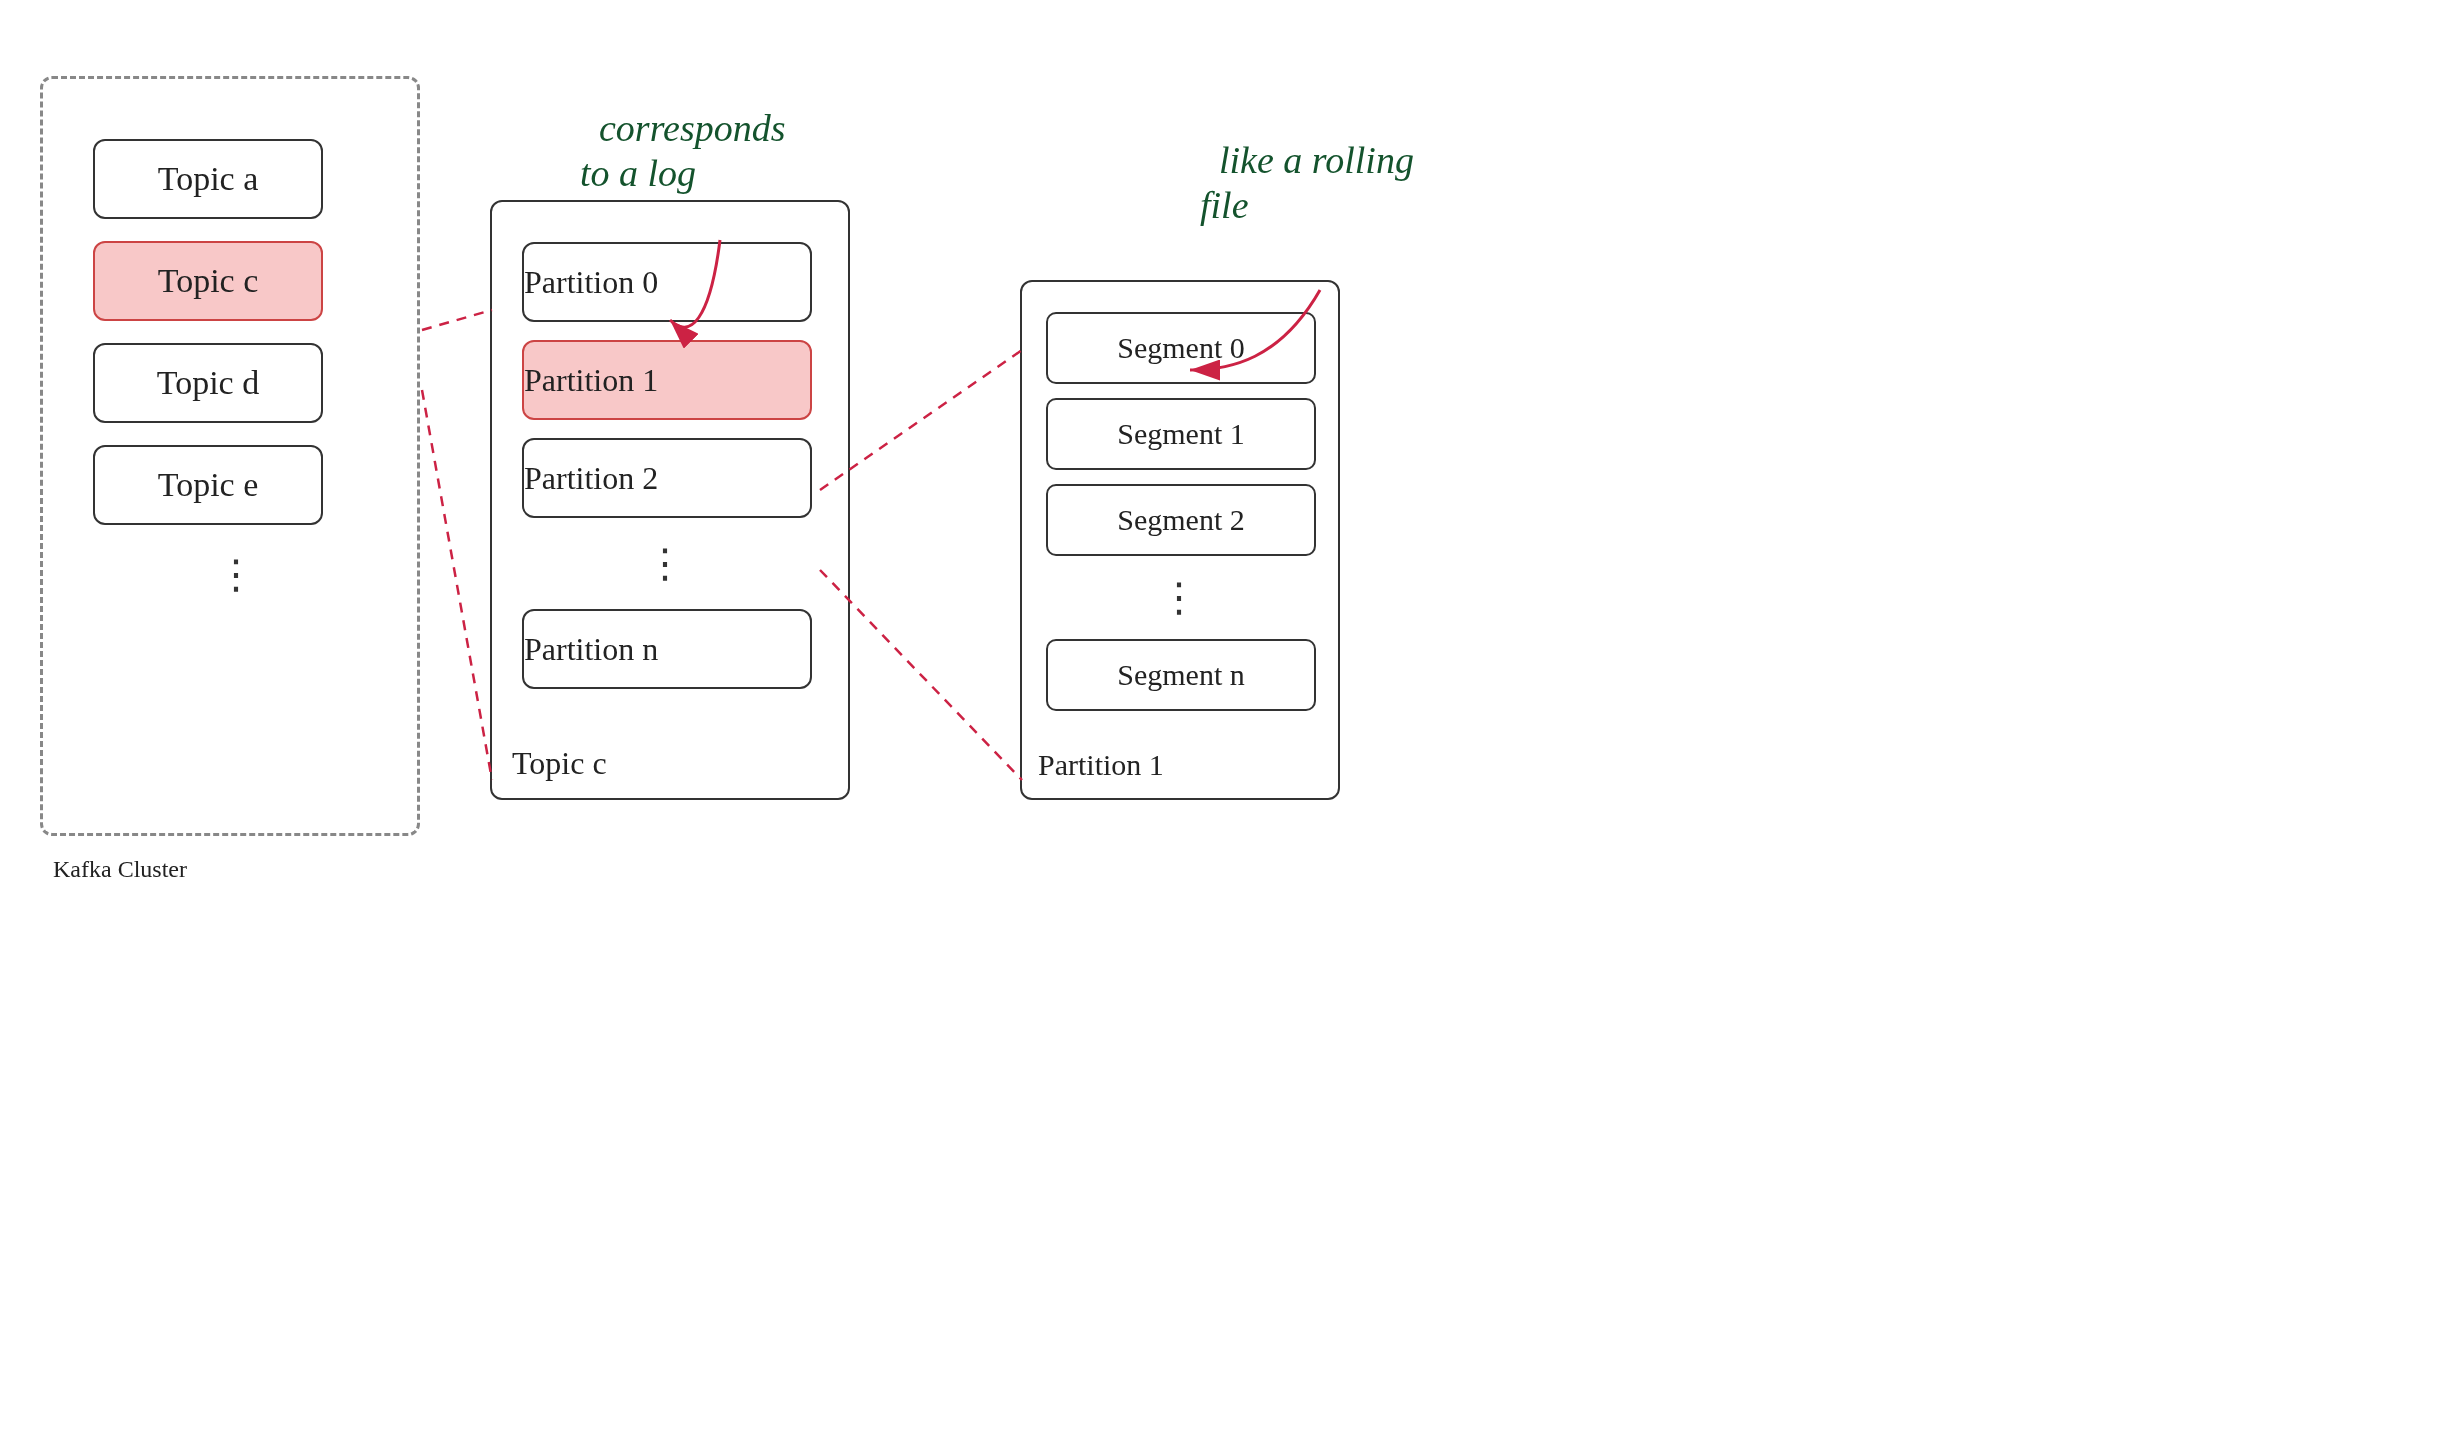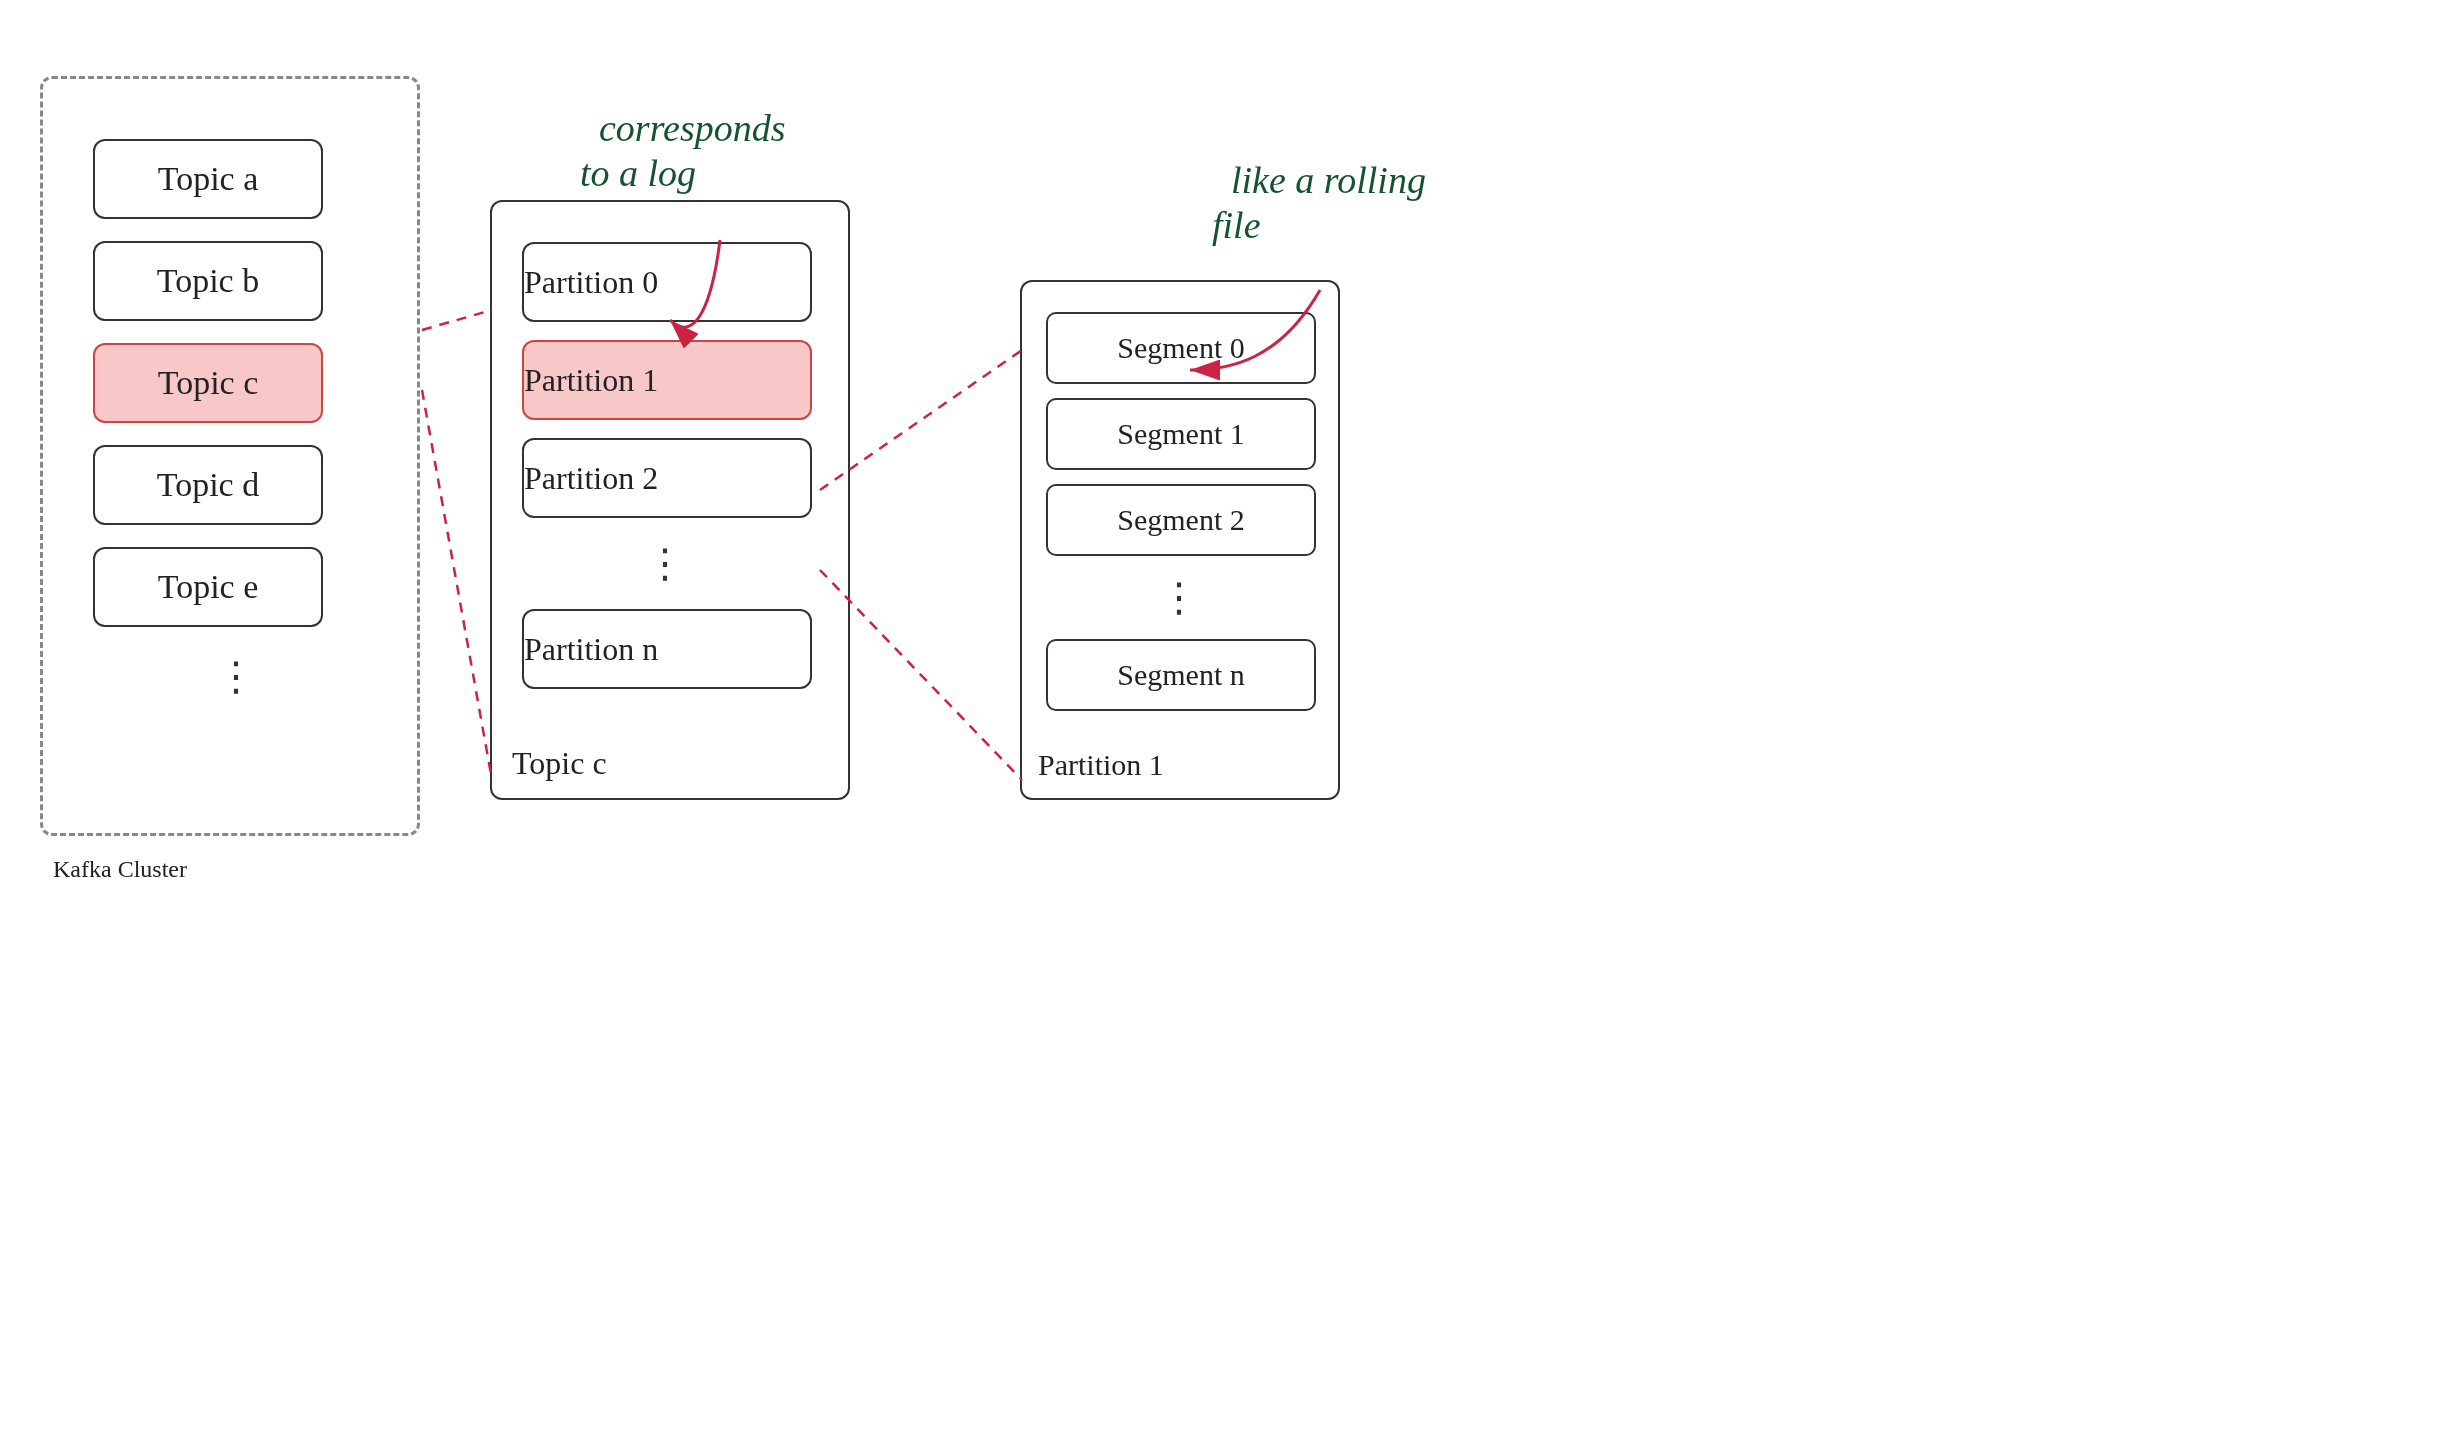--- a/index.html
+++ b/index.html
@@ -178,23 +178,20 @@
     }
   </style>
 </head>
 <body>
 
 <div class="kafka-cluster">
   <div class="topic-list">
     <div class="topic-box">
       <span>Topic a</span>
     </div>
-    <div class="topic-box">
-      <span>Topic b</span>
-    </div>
     <div class="topic-box highlighted">
       <span>Topic c</span>
     </div>
     <div class="topic-box">
       <span>Topic d</span>
     </div>
     <div class="topic-box">
       <span>Topic e</span>
     </div>
     <div class="dots-label">⋮</div>
@@ -244,21 +241,21 @@
   <div class="segment-label">
     <span>Partition 1</span>
   </div>
 </div>
 
 <div class="annotation" style="left: 580px; top: 60px; white-space: pre;">
   <span>corresponds
 to a log</span>
 </div>
 
-<div class="annotation" style="left: 1200px; top: 112px; white-space: pre; margin-left: 12px;">
+<div class="annotation" style="left: 1200px; top: 92px; white-space: pre;">
   <span>like a rolling
 file</span>
 </div>
 
 <svg class="overlay-svg" xmlns="http://www.w3.org/2000/svg">
   <defs>
     <marker id="arrowhead" markerWidth="10" markerHeight="7" refX="10" refY="3.5" orient="auto">
       <polygon points="0 0, 10 3.5, 0 7" fill="#cc2244"></polygon>
     </marker>
   </defs>

